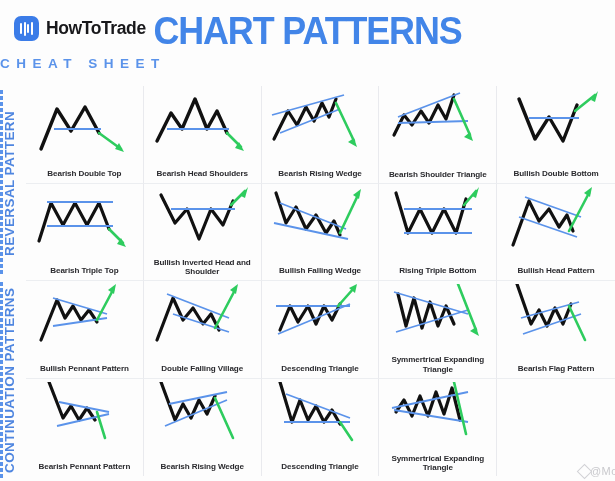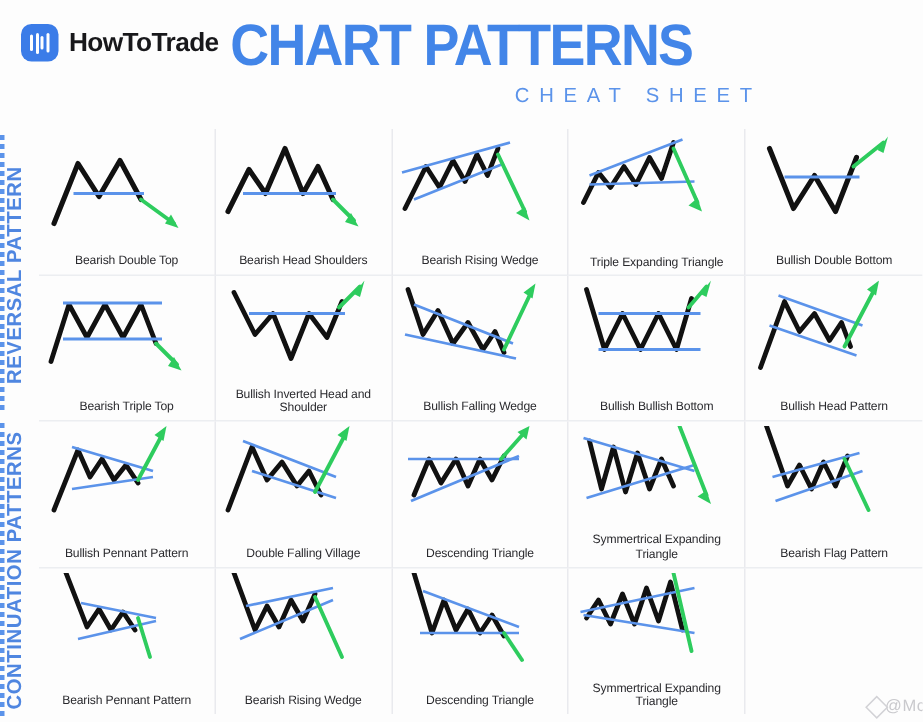--- a/index.html
+++ b/index.html
@@ -28,22 +28,22 @@
     font-family:"Liberation Sans", sans-serif;white-space:nowrap;
   }
   .title{
     position:absolute;left:0;top:8px;width:615px;text-align:center;
     font-family:"Liberation Sans", sans-serif;
     font-size:39px;font-weight:700;letter-spacing:-1.2px;
     color:#4285e8;line-height:46px;
     transform:scaleX(0.92);transform-origin:center;
   }
   .subtitle{
-    position:absolute;left:0;top:56px;width:508px;text-align:right;
-    font-size:13.5px;font-weight:400;letter-spacing:6.5px;
+    position:absolute;left:0;top:56px;width:508px;text-align:left;
+    font-size:13.5px;font-weight:700;letter-spacing:6.5px;
     color:#5b93ea;
   }
 
   
   .rail{position:absolute;left:0;top:86px;width:26px;height:395px;}
   .rail-label{
     position:absolute;left:-58px;width:168px;
     writing-mode:vertical-rl;transform:rotate(180deg);
     text-align:center;
     font-size:13.5px;font-weight:700;letter-spacing:0.4px;
@@ -57,25 +57,26 @@
 
   
   .grid{
     position:absolute;left:26px;top:86px;width:589px;height:390px;
     display:grid;
     grid-template-columns:repeat(5,1fr);
     grid-template-rows:repeat(4,1fr);
   }
   .cell{
     position:relative;
-    display:flex;flex-direction:column;align-items:flex-start;justify-content:flex-start;
+    display:flex;flex-direction:column;align-items:flex-end;justify-content:flex-start;
     border-right:1px solid #e9eaee;
     border-bottom:1px solid #eceef1;
     box-sizing:border-box;
     padding-top:3px;
+    font-weight:bold;
   }
   .cell:nth-child(5n){border-right:none;}
   .cell:nth-child(n+16){border-bottom:none;}
   .cell svg{display:block;width:112px;height:66px;}
   .cell-label{
     position:absolute;left:2px;right:2px;bottom:4px;
     text-align:center;
     font-size:8.1px;color:#2a2a2e;line-height:9.6px;
     font-family:"Liberation Sans", sans-serif;
     letter-spacing:-0.1px;
@@ -153,21 +154,21 @@
     </div>
 
     <div class="cell">
       <svg viewBox="0 0 112 66">
         <polyline points="10,46 20,26 28,36 37,22 45,34 54,16 62,30 70,6" fill="none" stroke="#111" stroke-width="3.2" stroke-linejoin="round" stroke-linecap="round"></polyline>
         <line x1="14" y1="28" x2="76" y2="4" stroke="#5b93ea" stroke-width="1.8"></line>
         <line x1="14" y1="34" x2="84" y2="32" stroke="#5b93ea" stroke-width="1.8"></line>
         <line x1="70" y1="10" x2="86" y2="46" stroke="#2ecc5e" stroke-width="2.6" stroke-linecap="round"></line>
         <polygon points="89,52 80,48 86,43" fill="#2ecc5e"></polygon>
       </svg>
-      <div class="cell-label two">Triple Expanding Triangle</div>
+      <div class="cell-label two">Bearish Shoulder Triangle</div>
     </div>
 
     <div class="cell">
       <svg viewBox="0 0 112 66">
         <polyline points="16,10 32,50 46,28 60,52 74,16" fill="none" stroke="#111" stroke-width="3.4" stroke-linejoin="round" stroke-linecap="round"></polyline>
         <line x1="26" y1="29" x2="76" y2="29" stroke="#5b93ea" stroke-width="2"></line>
         <line x1="72" y1="22" x2="92" y2="6" stroke="#2ecc5e" stroke-width="2.6" stroke-linecap="round"></line>
         <polygon points="95,2 88,11 92,13" fill="#2ecc5e"></polygon>
       </svg>
       <div class="cell-label">Bullish Double Bottom</div>
@@ -207,21 +208,21 @@
 
 
     <div class="cell">
       <svg viewBox="0 0 112 66">
         <polyline points="12,6 24,46 36,22 48,46 60,22 72,46 82,12" fill="none" stroke="#111" stroke-width="3.2" stroke-linejoin="round" stroke-linecap="round"></polyline>
         <line x1="20" y1="22" x2="88" y2="22" stroke="#5b93ea" stroke-width="2"></line>
         <line x1="20" y1="46" x2="88" y2="46" stroke="#5b93ea" stroke-width="2"></line>
         <line x1="80" y1="18" x2="92" y2="4" stroke="#2ecc5e" stroke-width="2.6" stroke-linecap="round"></line>
         <polygon points="95,0 88,9 92,11" fill="#2ecc5e"></polygon>
       </svg>
-      <div class="cell-label">Bullish Bullish Bottom</div>
+      <div class="cell-label">Rising Triple Bottom</div>
     </div>
 
     <div class="cell">
       <svg viewBox="0 0 112 66">
         <polyline points="10,58 26,14 36,34 46,22 56,40 64,28 70,44" fill="none" stroke="#111" stroke-width="3.2" stroke-linejoin="round" stroke-linecap="round"></polyline>
         <line x1="22" y1="10" x2="78" y2="30" stroke="#5b93ea" stroke-width="1.8"></line>
         <line x1="16" y1="30" x2="74" y2="50" stroke="#5b93ea" stroke-width="1.8"></line>
         <line x1="66" y1="44" x2="86" y2="6" stroke="#2ecc5e" stroke-width="2.6" stroke-linecap="round"></line>
         <polygon points="89,0 81,6 87,10" fill="#2ecc5e"></polygon>
       </svg>

